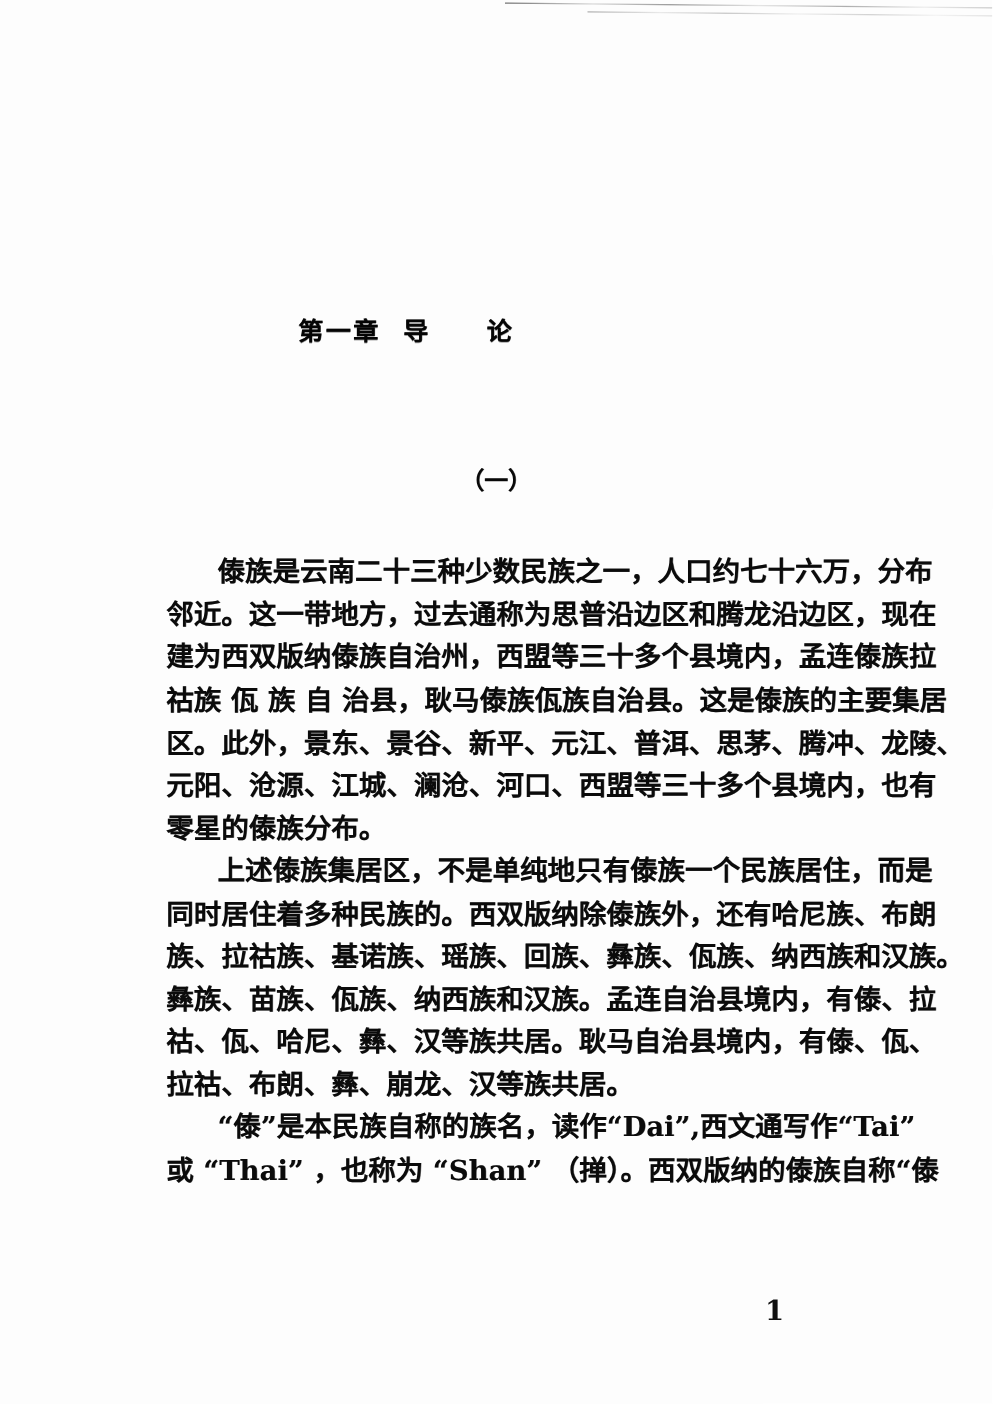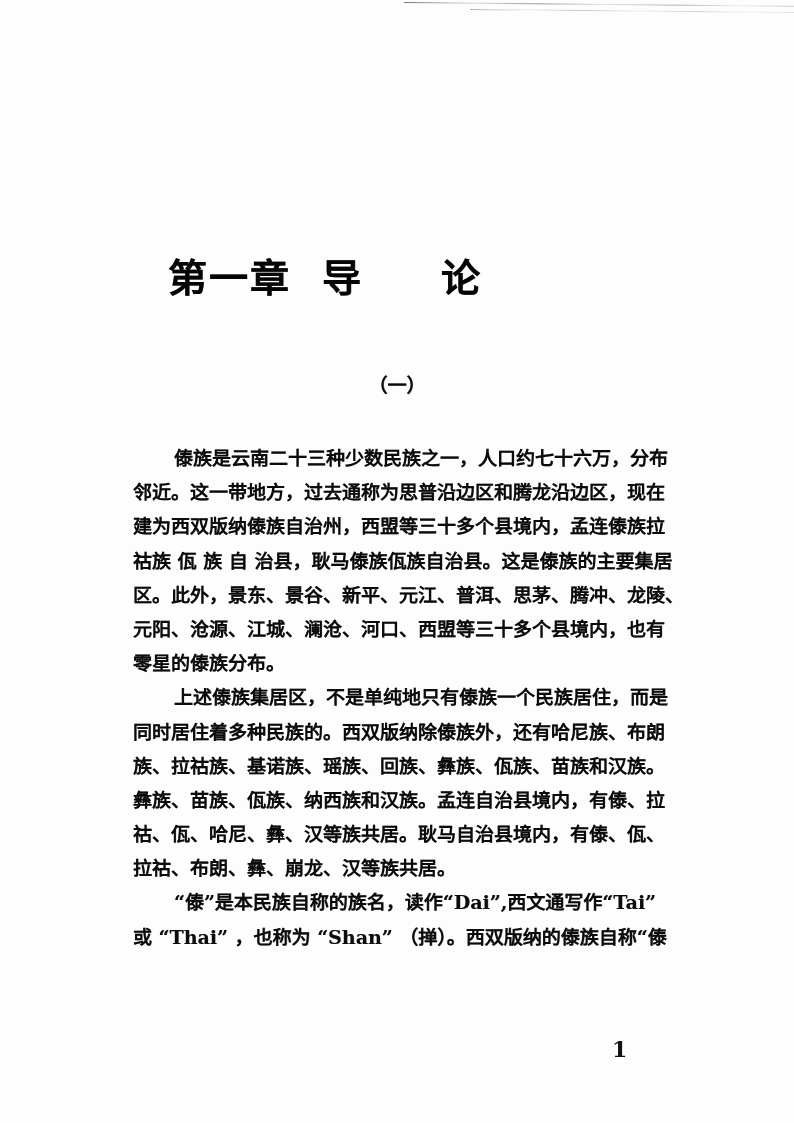--- a/index.html
+++ b/index.html
@@ -44,21 +44,21 @@
     width: 324px;
     opacity: 0.55;
   }
 
   .chapter-title {
     position: absolute;
     left: 0;
     top: 228px;
     width: 650px;
     text-align: center;
-    font-size: 39px;
+    font-size: 20px;
     line-height: 48px;
     font-weight: 700;
     letter-spacing: 2px;
     white-space: pre;
     color: #050505;
     text-shadow: 0.4px 0 0 rgba(0,0,0,0.55), 0 0.4px 0 rgba(0,0,0,0.35);
   }
 
   .section-mark {
     position: absolute;
@@ -75,21 +75,21 @@
 
   .body-text {
     position: absolute;
     left: 133px;
     top: 441px;
     width: 550px;
   }
 
   .line {
     height: 34.2px;
-    font-size: 19px;
+    font-size: 22px;
     line-height: 34.2px;
     font-weight: 700;
     white-space: pre;
     color: #0b0b0b;
     text-shadow: 0.35px 0 0 rgba(0,0,0,0.45);
   }
   .line.indent { text-indent: 41px; }
 
   .page-number {
     position: absolute;
@@ -118,21 +118,21 @@
     <div class="line indent">傣族是云南二十三种少数民族之一，人口约七十六万，分布</div>
     <div class="line">邻近。这一带地方，过去通称为思普沿边区和腾龙沿边区，现在</div>
     <div class="line">建为西双版纳傣族自治州，西盟等三十多个县境内，孟连傣族拉</div>
     <div class="line">祜族 佤 族 自 治县，耿马傣族佤族自治县。这是傣族的主要集居</div>
     <div class="line">区。此外，景东、景谷、新平、元江、普洱、思茅、腾冲、龙陵、</div>
     <div class="line">元阳、沧源、江城、澜沧、河口、西盟等三十多个县境内，也有</div>
     <div class="line">零星的傣族分布。</div>
 
     <div class="line indent">上述傣族集居区，不是单纯地只有傣族一个民族居住，而是</div>
     <div class="line">同时居住着多种民族的。西双版纳除傣族外，还有哈尼族、布朗</div>
-    <div class="line">族、拉祜族、基诺族、瑶族、回族、彝族、佤族、苗族和汉族。</div>
+    <div class="line">族、拉祜族、基诺族、瑶族、回族、彝族、佤族、纳西族和汉族。</div>
     <div class="line">彝族、苗族、佤族、纳西族和汉族。孟连自治县境内，有傣、拉</div>
     <div class="line">祜、佤、哈尼、彝、汉等族共居。耿马自治县境内，有傣、佤、</div>
     <div class="line">拉祜、布朗、彝、崩龙、汉等族共居。</div>
 
     <div class="line indent">“傣”是本民族自称的族名，读作“Dai”,西文通写作“Tai”</div>
     <div class="line">或 “Thai” ，也称为 “Shan” （掸）。西双版纳的傣族自称“傣</div>
 
   </div>
 
   <div class="page-number">1</div>

